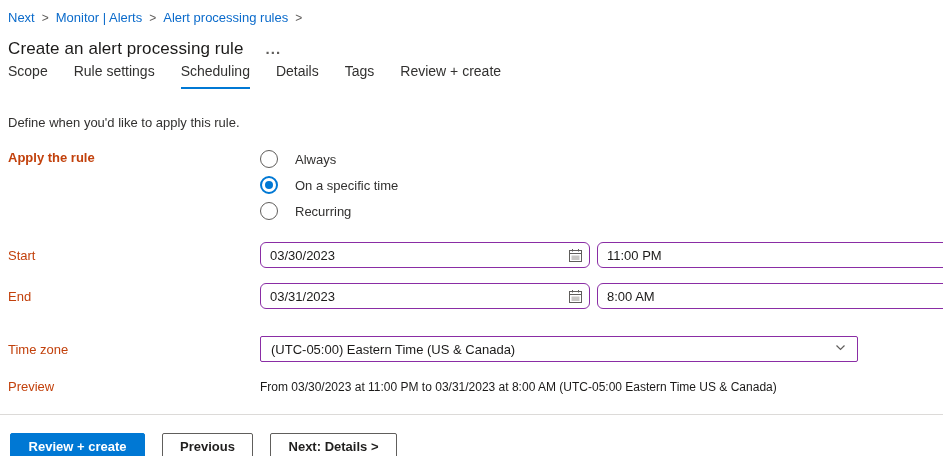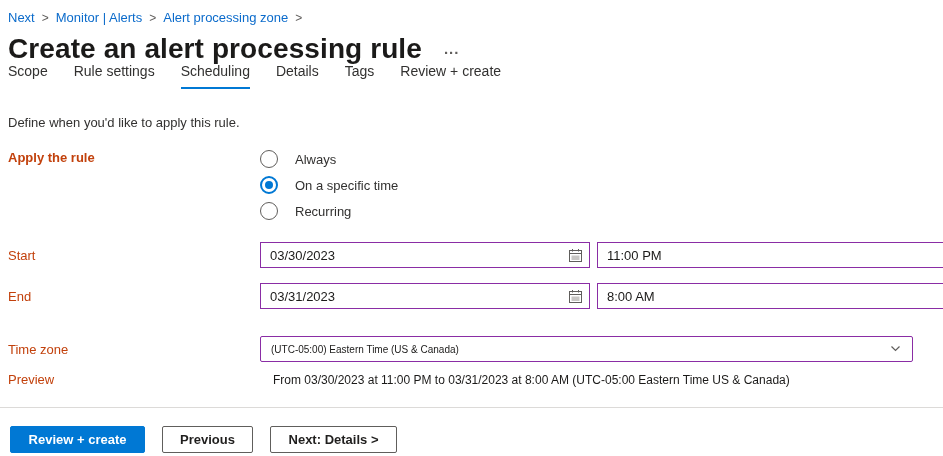--- a/index.html
+++ b/index.html
@@ -15,22 +15,22 @@
   .page { padding: 10px 12px 0 8px; }
 
   
   .breadcrumb { font-size: 13px; line-height: 16px; white-space: nowrap; }
   .breadcrumb a { color: #0b6bcb; text-decoration: none; cursor: pointer; }
   .breadcrumb .sep { color: #605e5c; margin: 0 7px; font-size: 12px; }
 
   
   .title-row { margin-top: 9px; display: flex; align-items: center; }
   .title-row h1 {
-    margin: 0; font-size: 28px; line-height: 27px;
-    font-weight: bold; color: #1b1a19; letter-spacing: 0.1px;
+    margin: 0; font-size: 17px; line-height: 27px;
+    font-weight: normal; color: #1b1a19; letter-spacing: 0.1px;
   }
   .more {
     margin-left: 22px; color: #605e5c; font-size: 15px; font-weight: bold;
     letter-spacing: 1px; cursor: pointer; line-height: 10px; align-self: center;
   }
 
   
   .tabs { display: flex; gap: 26px; }
   .tab {
     font-size: 14px; line-height: 18px; padding-bottom: 7px;
@@ -55,43 +55,43 @@
     flex: 0 0 18px;
   }
   .radio.selected { border: 2px solid #0078d4; }
   .radio.selected::after {
     content: ""; width: 8px; height: 8px; border-radius: 50%; background: #0078d4;
   }
 
   .start-row { margin-top: 22px; }
   .end-row   { margin-top: 15px; }
   .tz-row    { margin-top: 27px; }
-  .preview-row { margin-top: 10px; gap: 13px; }
+  .preview-row { margin-top: 17px; }
 
   .field-group { display: flex; gap: 7px; }
   .date-wrap { position: relative; width: 330px; }
   .txt-input {
     height: 26px; width: 100%;
-    border: 1.5px solid #8a2da5; border-radius: 0;
+    border: 1.5px solid #8a2da5; border-radius: 6px;
     font-family: "Liberation Sans", sans-serif;
     font-size: 13px; color: #1b1a19; padding: 0 9px; outline: none; background: #fff;
   }
   .date-wrap .txt-input { padding-right: 28px; }
   .cal-btn {
     position: absolute; right: 7px; top: 50%; transform: translateY(-50%);
     width: 16px; height: 16px; display: flex; align-items: center; justify-content: center;
     cursor: pointer;
   }
   .time-input { width: 385px; }
 
   .select {
-    width: 653px; height: 26px;
+    width: 598px; height: 26px;
     border: 1.5px solid #8a2da5; border-radius: 2px; background: #fff;
     display: flex; align-items: center; justify-content: space-between;
-    padding: 0 10px; cursor: pointer; font-size: 10px; color: #1b1a19;
+    padding: 0 10px; cursor: pointer; font-size: 13px; color: #1b1a19;
   }
 
   .preview-text { font-size: 12px; color: #1b1a19; }
 
   .divider { margin: 20px 0 0 -12px; width: 955px; border: none; border-top: 1px solid #dcdad8; }
 
   .footer { margin: 18px 0 0 2px; display: flex; gap: 17px; }
   .btn {
     height: 27px; border-radius: 2px; font-family: "Liberation Sans", sans-serif;
     font-size: 13px; font-weight: bold; cursor: pointer;
@@ -101,21 +101,21 @@
   .btn.primary { background: #0078d4; border: 1px solid #0078d4; color: #fff; min-width: 135px; }
   .btn.secondary-prev { min-width: 91px; }
   .btn.secondary-next { min-width: 127px; }
 </style>
 </head>
 <body>
 
 <div class="page">
 
   <nav class="breadcrumb">
-    <a>Next</a><span class="sep">&gt;</span><a>Monitor | Alerts</a><span class="sep">&gt;</span><a>Alert processing zone</a><span class="sep">&gt;</span>
+    <a>Next</a><span class="sep">&gt;</span><a>Monitor | Alerts</a><span class="sep">&gt;</span><a>Alert processing rules</a><span class="sep">&gt;</span>
   </nav>
 
   <div class="title-row">
     <h1>Create an alert processing rule</h1>
     <span class="more">...</span>
   </div>
 
   <div class="tabs">
     <div class="tab">Scope</div>
     <div class="tab">Rule settings</div>

